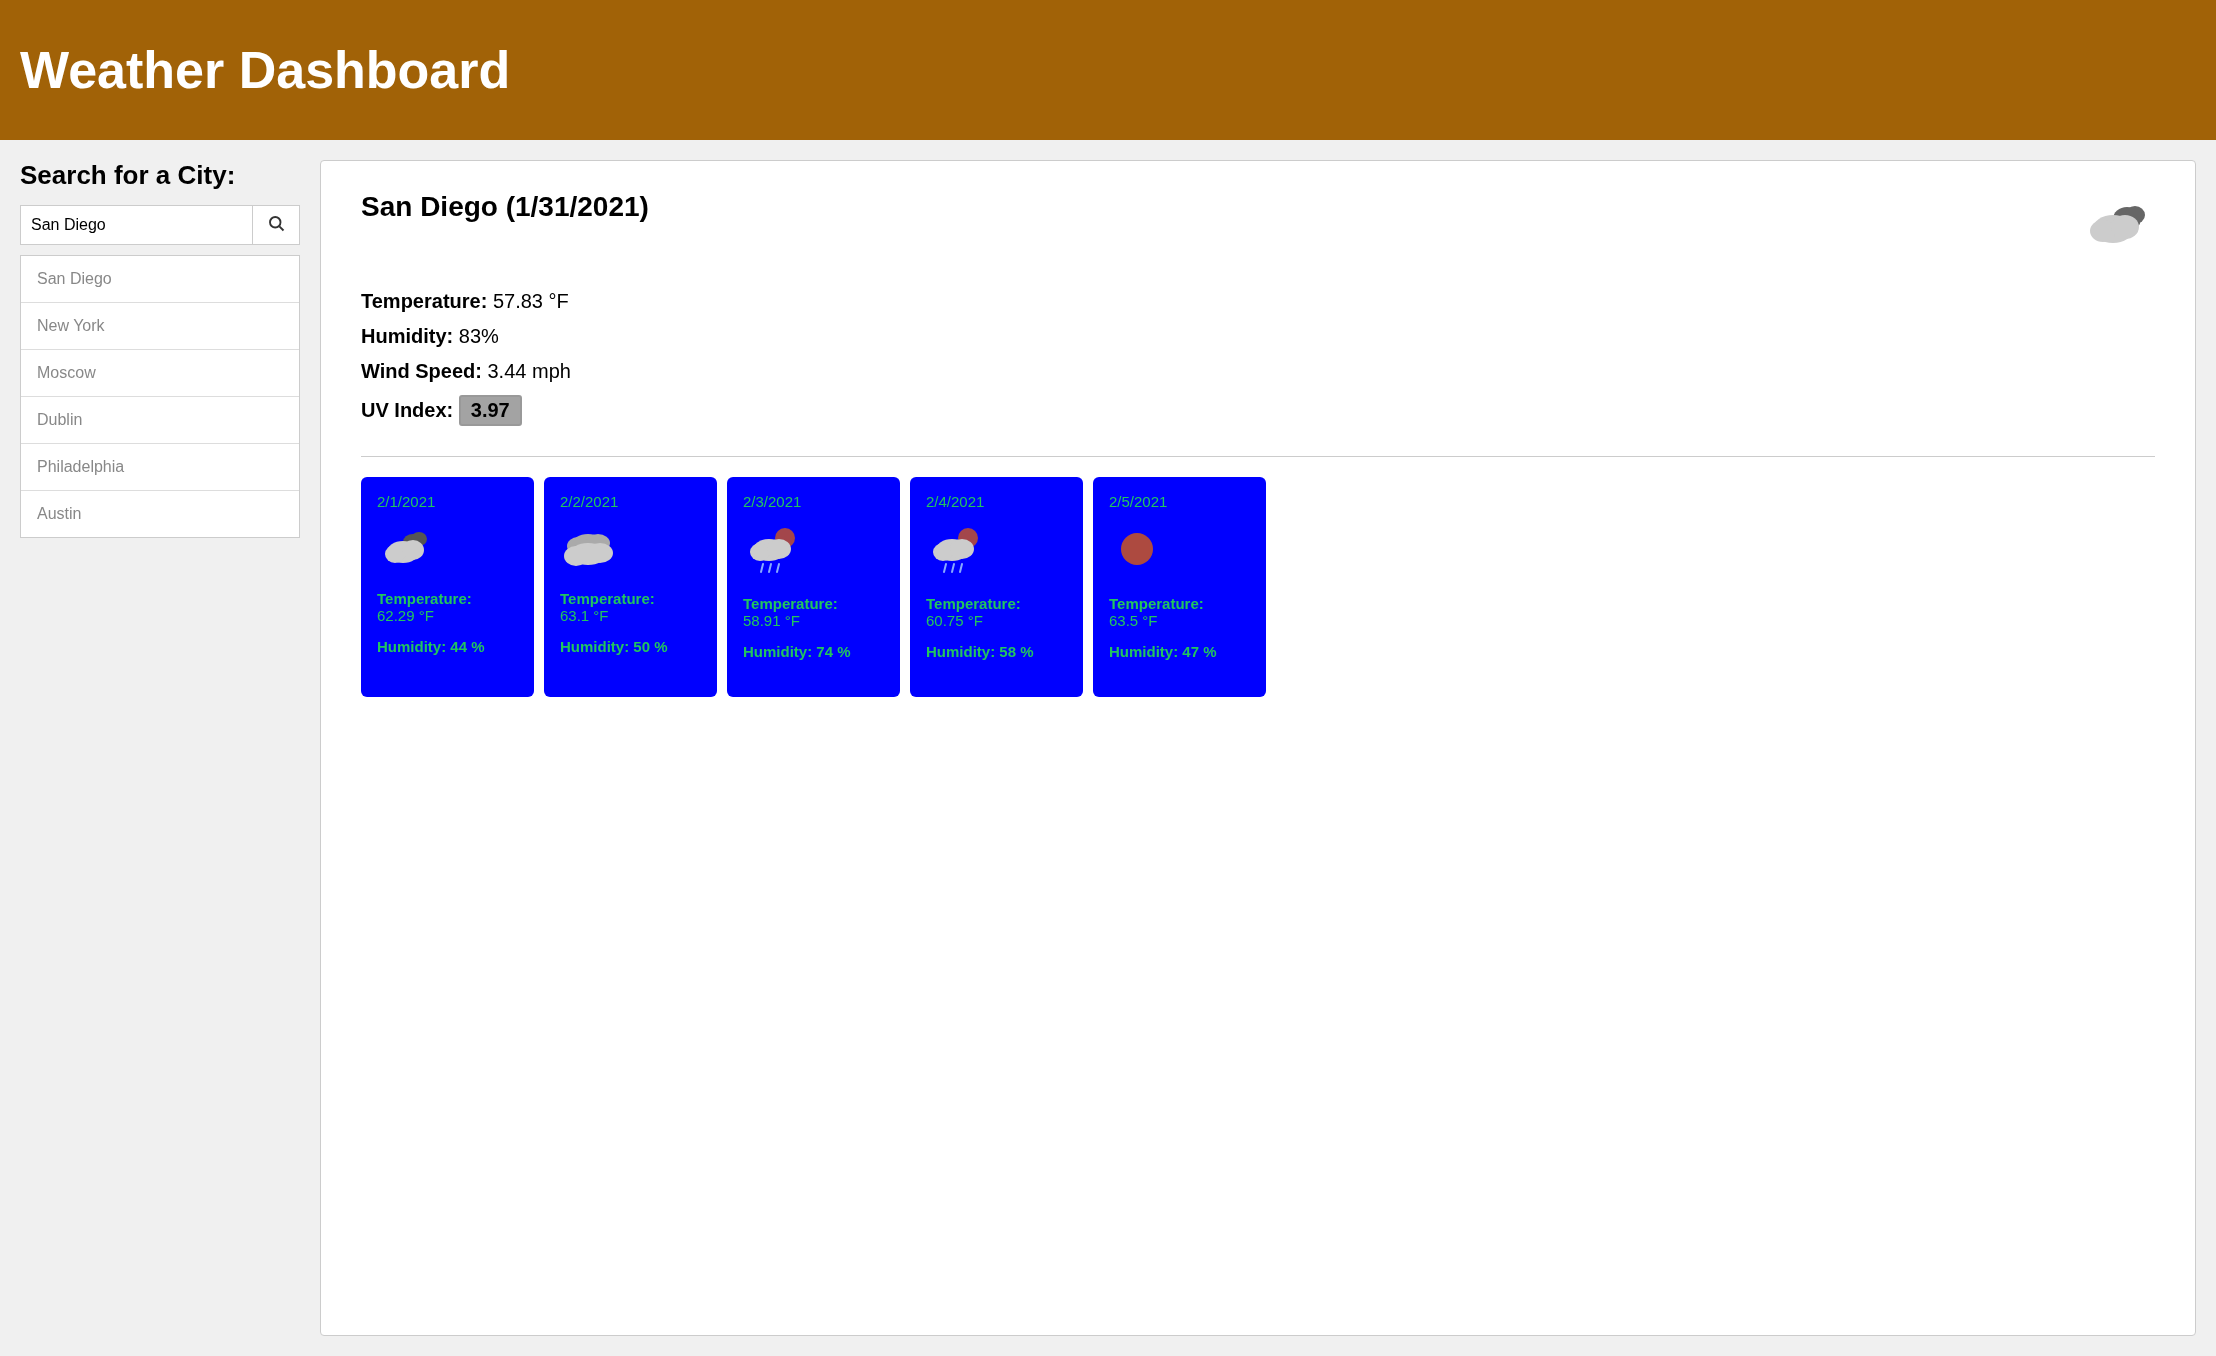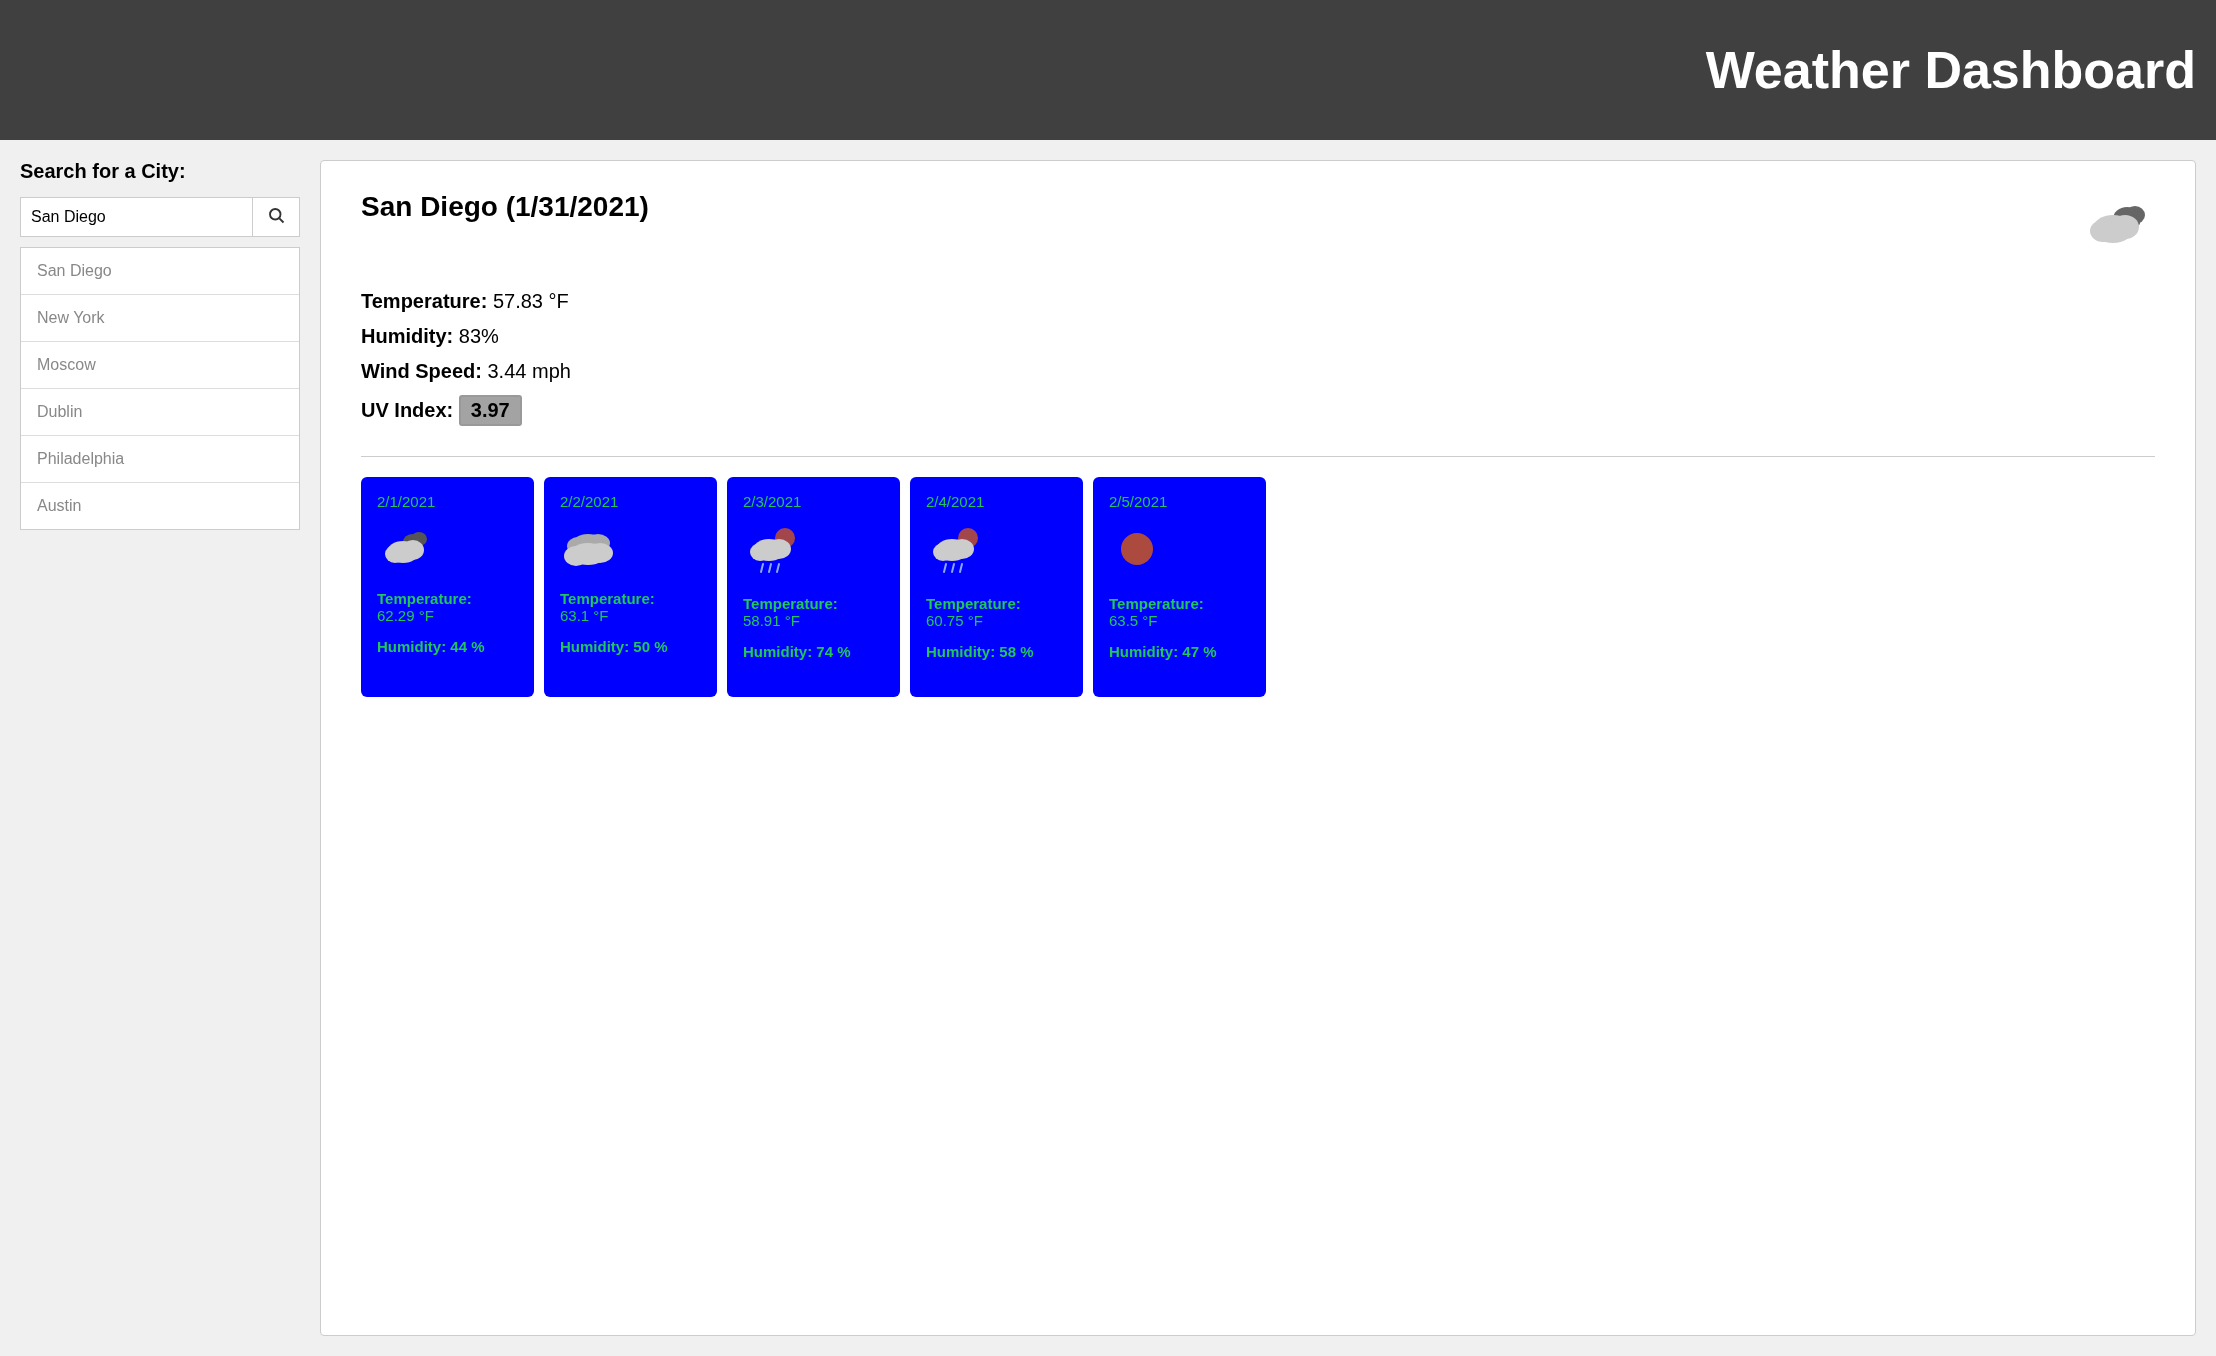--- a/index.html
+++ b/index.html
@@ -1,21 +1,21 @@
 <!DOCTYPE html>
 <html><head>
   <meta charset="utf-8">
   <style>
     * { box-sizing: border-box; margin: 0; padding: 0; }
     body { font-family: Arial, sans-serif; background: #f0f0f0; }
 
     
     .header {
-      background: #404040;
-      text-align: right;
+      background: #a16207;
+      text-align: left;
       padding: 40px 20px;
     }
     .header h1 {
       color: white;
       font-size: 52px;
       font-weight: bold;
     }
 
     
     .main-layout {
@@ -24,21 +24,21 @@
       gap: 20px;
       min-height: calc(100vh - 140px);
     }
 
     
     .sidebar {
       width: 280px;
       flex-shrink: 0;
     }
     .sidebar-label {
-      font-size: 20px;
+      font-size: 26px;
       font-weight: bold;
       margin-bottom: 14px;
       color: #000;
     }
     .search-row {
       display: flex;
       gap: 0;
       margin-bottom: 10px;
     }
     .search-input {

